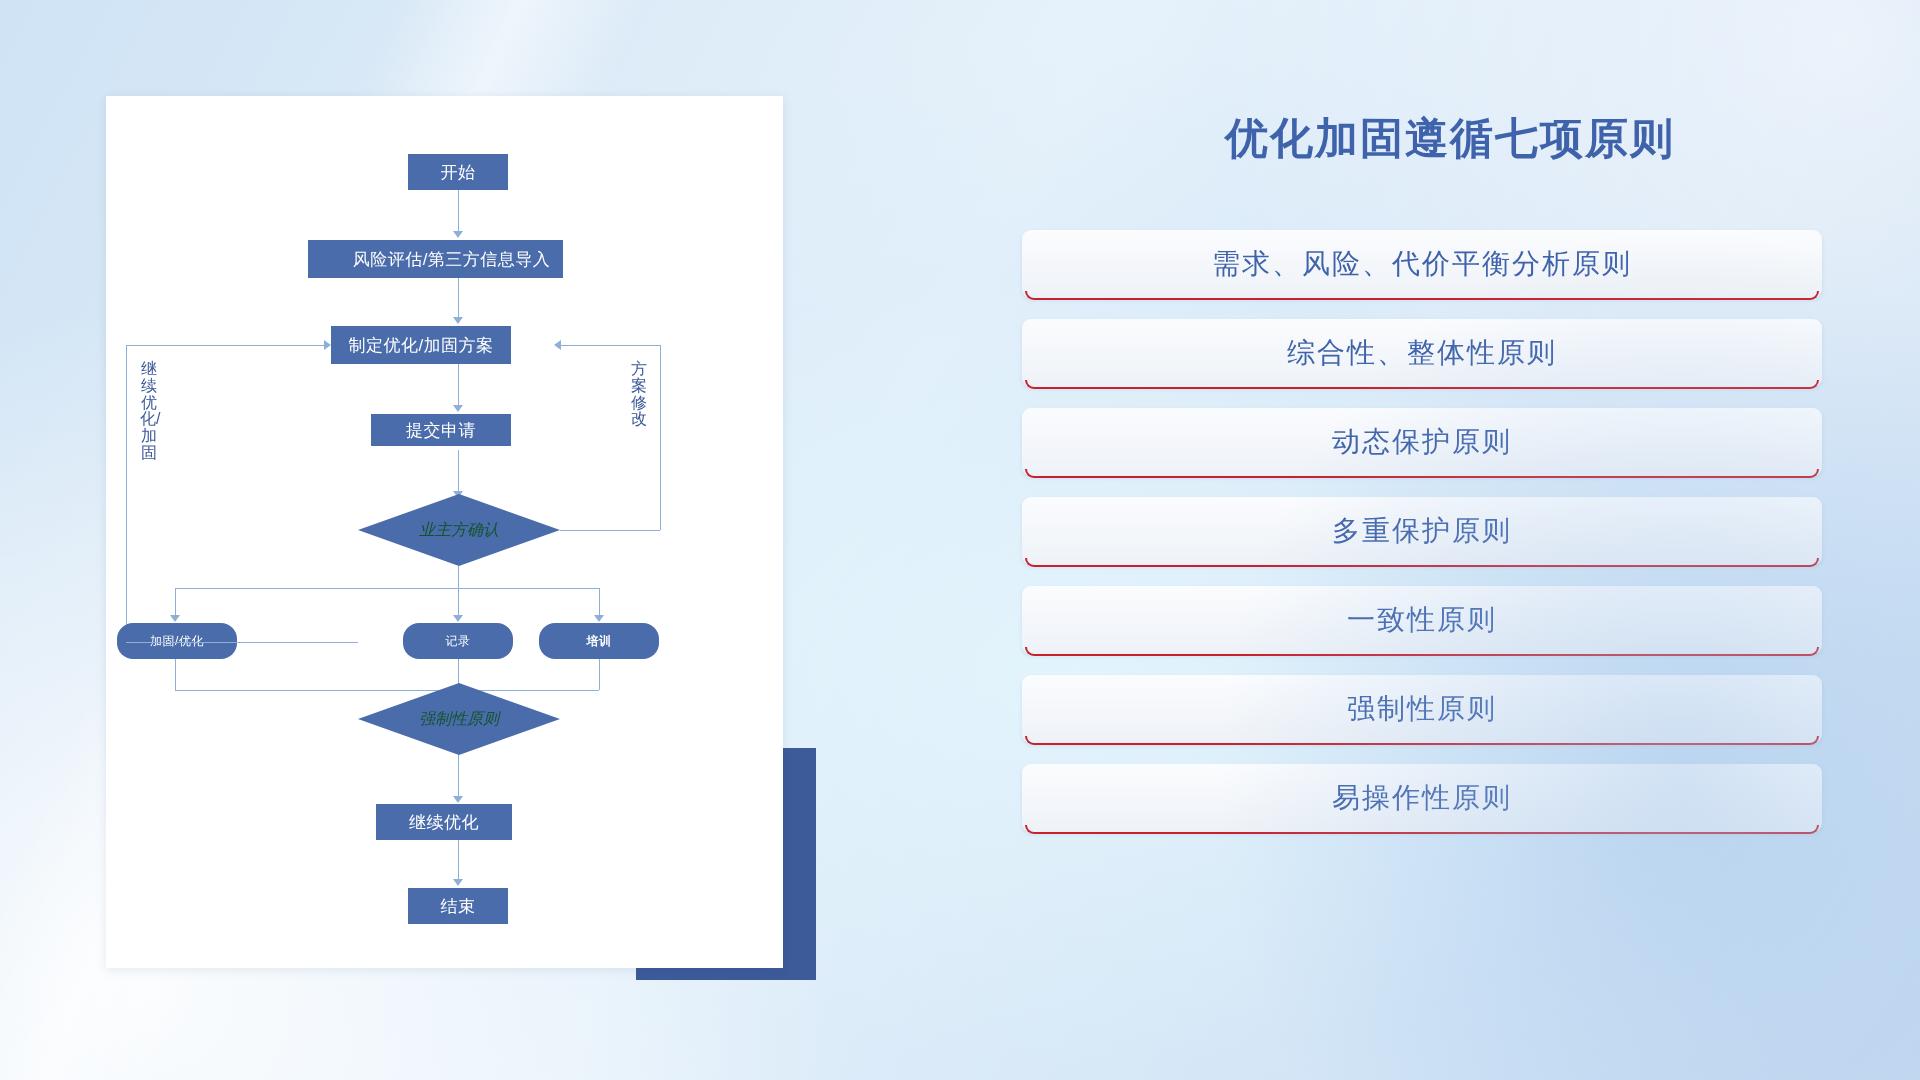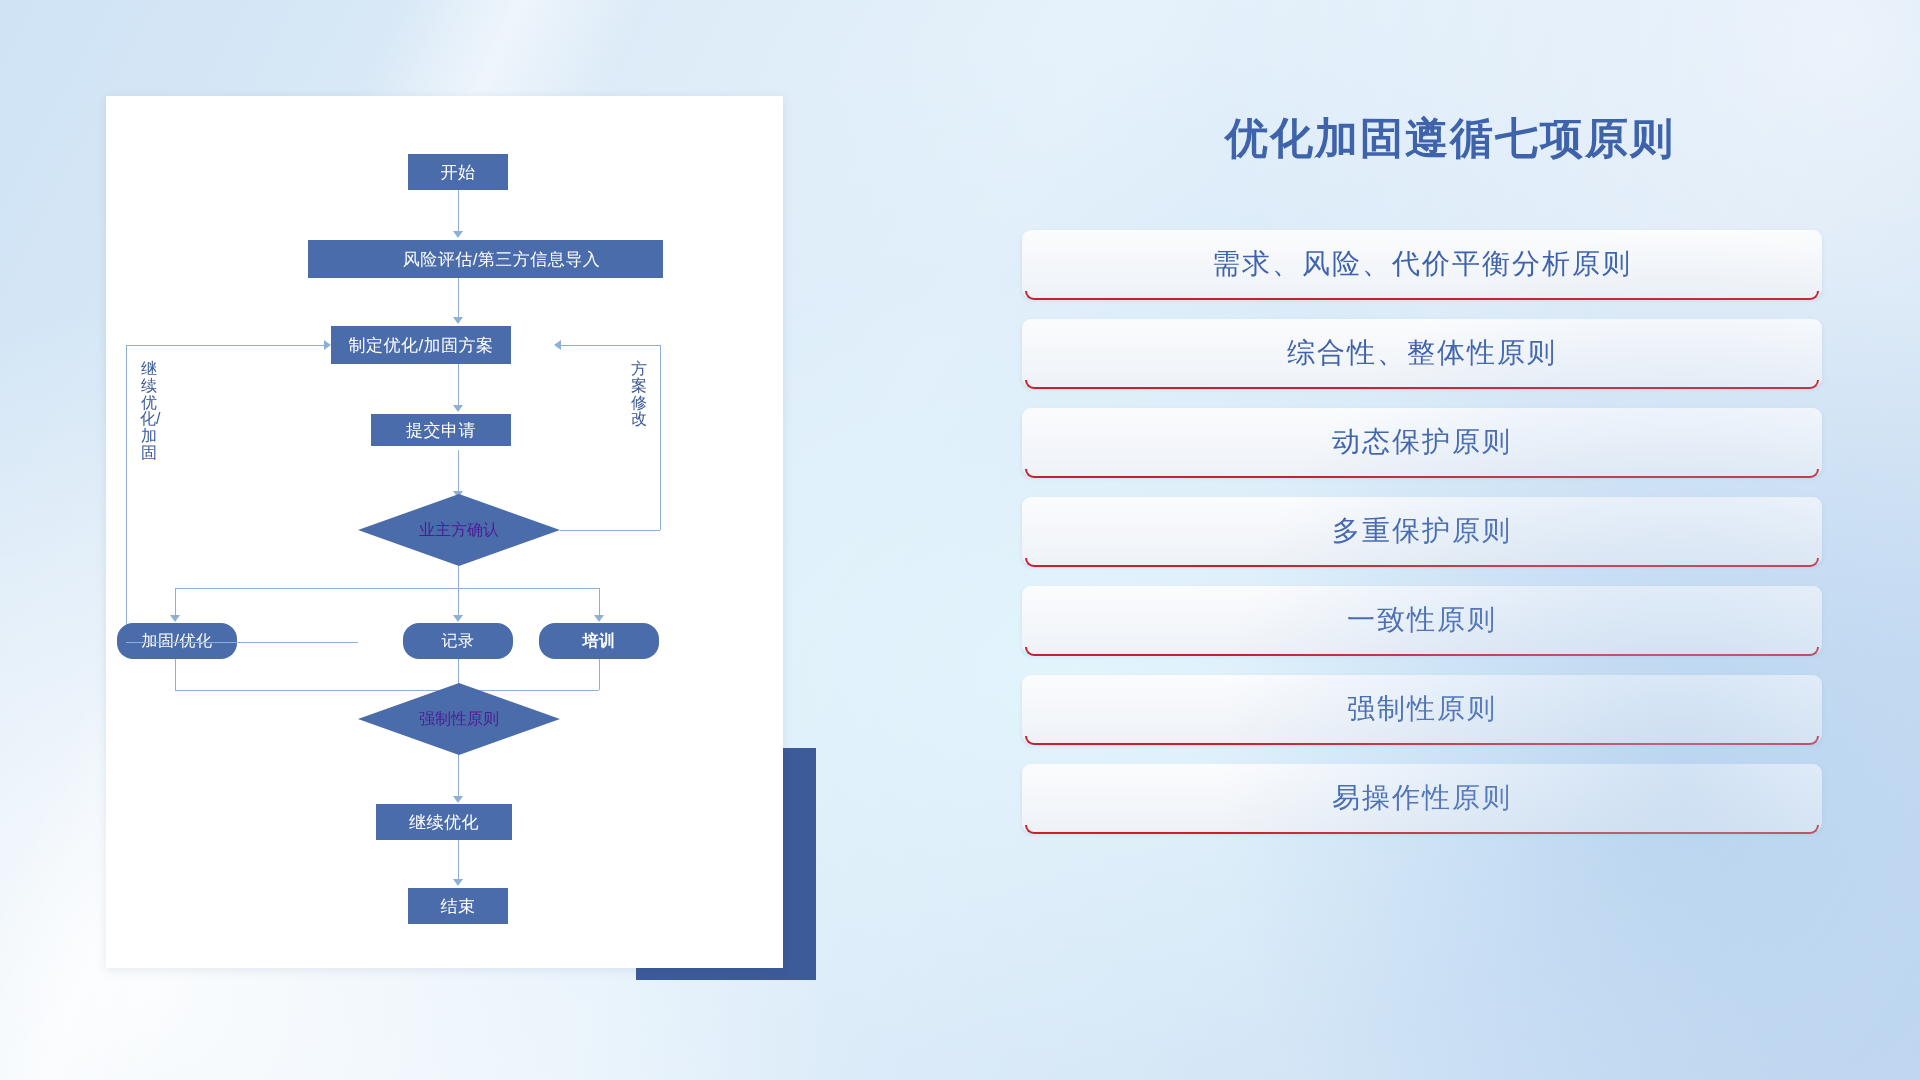--- a/index.html
+++ b/index.html
@@ -68,39 +68,40 @@
     box-sizing: border-box;
     background: #4a6cab;
     color: #ffffff;
     font-size: 17px;
     display: flex;
     align-items: center;
     justify-content: center;
     white-space: nowrap;
     letter-spacing: 0.5px;
   }
-  .node.small { font-size: 16px; border-radius: 16px; }
+  .node.small { font-size: 12px; border-radius: 16px; }
   .diamond-wrap {
     position: absolute;
     display: flex;
     align-items: center;
     justify-content: center;
   }
   .diamond-shape {
     position: absolute;
     left: 0; top: 0;
     width: 100%; height: 100%;
     background: #4a6cab;
     clip-path: polygon(50% 0%, 100% 50%, 50% 100%, 0% 50%);
   }
   .diamond-label {
     position: relative;
-    color: #4c1d95;
+    color: #14532d;
     font-size: 16px;
     white-space: nowrap;
+    font-style: italic;
   }
   .side-label {
     position: absolute;
     color: #3d5a99;
     font-size: 16px;
     line-height: 1.05;
     width: 18px;
     text-align: center;
     word-break: break-all;
   }
@@ -189,21 +190,21 @@
 
   <div class="card">
     <div class="flow">
 
       <div class="node" style="left:290px; top:58px; width:100px; height:36px;">
         <span>开始</span>
       </div>
       <div class="conn v" style="left:340px; top:94px; height:44px;"></div>
       <div class="arrow down" style="left:335px; top:135px;"></div>
 
-      <div class="node" style="left:190px; top:144px; width:355px; height:38px;padding-left:32px;">
+      <div class="node" style="left:190px; top:144px; width:255px; height:38px;padding-left:32px;">
         <span>风险评估/第三方信息导入</span>
       </div>
       <div class="conn v" style="left:340px; top:182px; height:42px;"></div>
       <div class="arrow down" style="left:335px; top:221px;"></div>
 
       <div class="node" style="left:213px; top:230px; width:180px; height:38px;">
         <span>制定优化/加固方案</span>
       </div>
       <div class="conn v" style="left:340px; top:268px; height:44px;"></div>
       <div class="arrow down" style="left:335px; top:309px;"></div>

